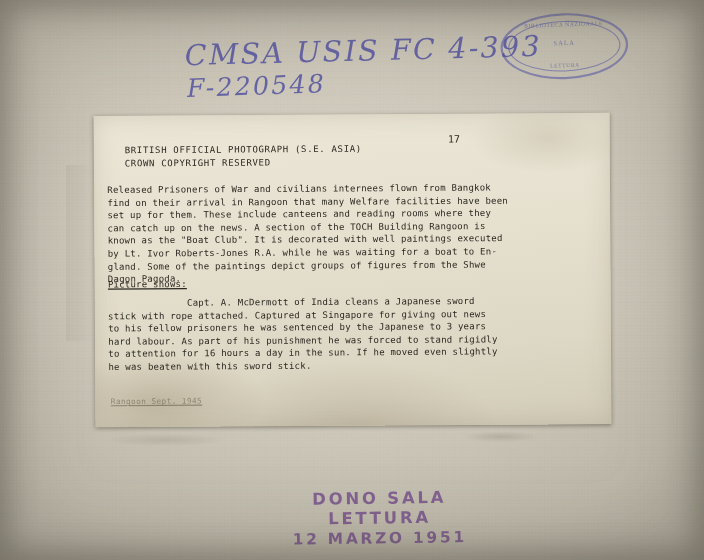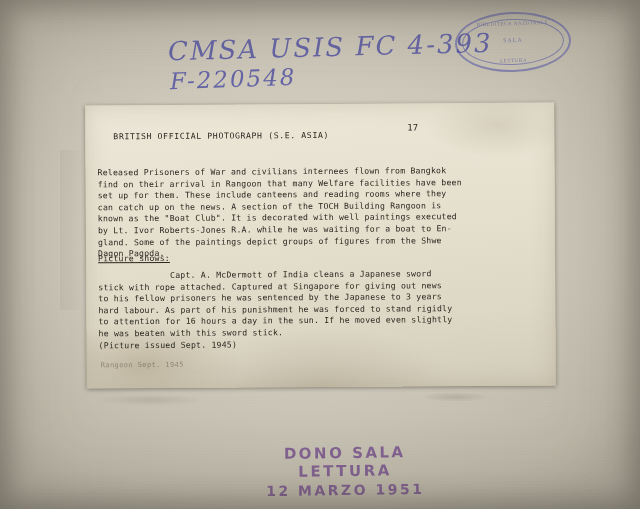--- a/index.html
+++ b/index.html
@@ -184,20 +184,21 @@
     top: 235px;
   }
   .faint-text {
     position: absolute;
     left: 14px;
     top: 256px;
     font-family: "DejaVu Sans Mono", monospace;
     font-size: 7px;
     color: rgba(70,62,48,0.45);
     letter-spacing: 0.4px;
+    text-decoration: underline;
   }
 
   
   .date-stamp {
     position: absolute;
     left: 255px;
     top: 444px;
     width: 180px;
     text-align: center;
     color: #6a3f86;
@@ -254,39 +255,39 @@
 
   <div class="handwriting" id="hw-accession">CMSA USIS FC 4-393</div>
   <div class="handwriting" id="hw-negnum">F-220548</div>
 
   <div class="caption-slip">
     <div class="slip-stain"></div>
 
     <div id="page-number">17</div>
 
     <div class="typed" id="slip-heading">BRITISH OFFICIAL PHOTOGRAPH (S.E. ASIA)</div>
+    <div class="typed" id="slip-copyright">CROWN COPYRIGHT RESERVED</div>
 
     <div class="typed" id="slip-body">Released Prisoners of War and civilians internees flown from Bangkok
 find on their arrival in Rangoon that many Welfare facilities have been
 set up for them. These include canteens and reading rooms where they
 can catch up on the news. A section of the TOCH Building Rangoon is
 known as the "Boat Club". It is decorated with well paintings executed
 by Lt. Ivor Roberts-Jones R.A. while he was waiting for a boat to En-
 gland. Some of the paintings depict groups of figures from the Shwe
 Dagon Pagoda.</div>
 
     <div class="typed" id="slip-body2">              Capt. A. McDermott of India cleans a Japanese sword
 stick with rope attached. Captured at Singapore for giving out news
 to his fellow prisoners he was sentenced by the Japanese to 3 years
 hard labour. As part of his punishment he was forced to stand rigidly
 to attention for 16 hours a day in the sun. If he moved even slightly
 he was beaten with this sword stick.</div>
     <div class="typed" id="slip-picture-shows-label">Picture shows:</div>
 
-    <div class="typed" id="slip-issued">(Picture issued Sept. 1945)</div>
 
     <div class="faint-text">Rangoon Sept. 1945</div>
   </div>
 
   <div class="smudge" id="smudge-1"></div>
   <div class="smudge" id="smudge-2"></div>
 
   <div class="date-stamp">
     <div class="ds-line1">DONO SALA LETTURA</div>
     <div class="ds-line2">12 MARZO 1951</div>

